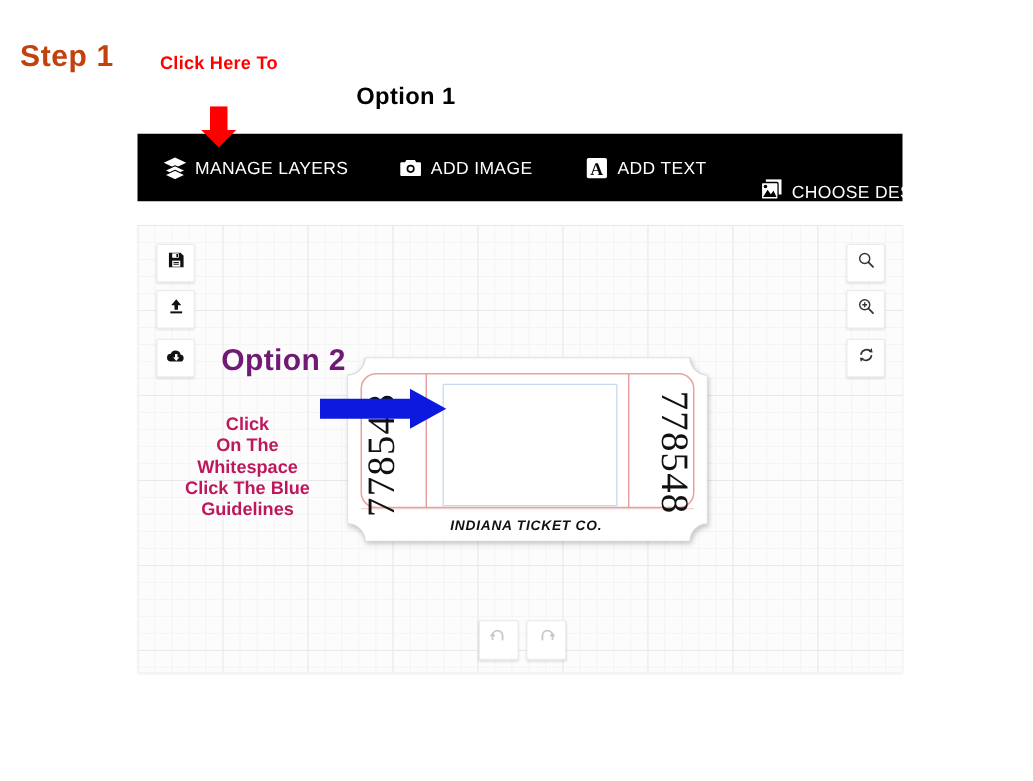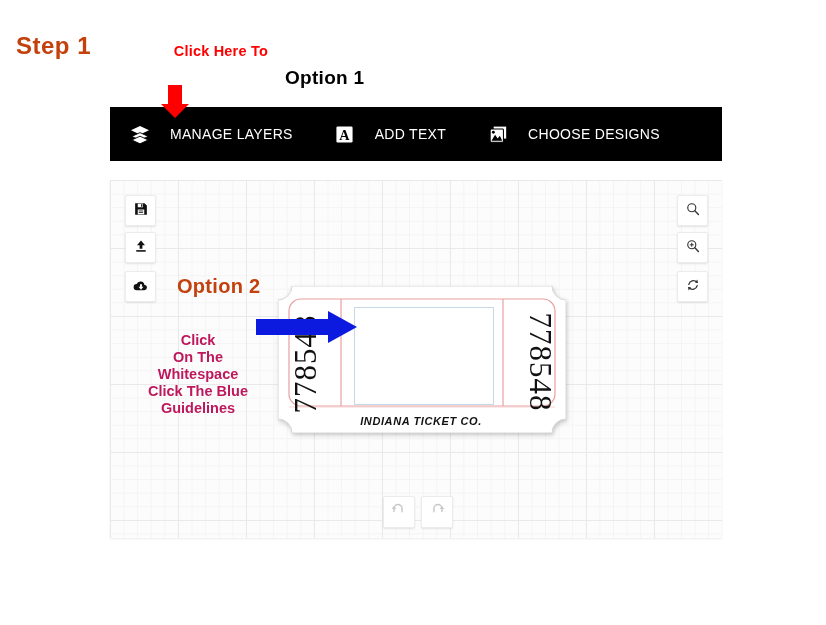--- a/index.html
+++ b/index.html
@@ -23,44 +23,44 @@
     font-size: 24px;
     font-weight: bold;
     color: #c2410c;
     letter-spacing: 0.5px;
   }
   #click-color-note {
     position: absolute;
     left: 128px;
     top: 42px;
     width: 140px;
-    text-align: right;
+    text-align: left;
     font-size: 14.5px;
     font-weight: bold;
     color: #ff0000;
     line-height: 18px;
     letter-spacing: 0.2px;
   }
   #option1-label {
     position: absolute;
     left: 257px;
     top: 67px;
     font-size: 19px;
     font-weight: bold;
     color: #000000;
     letter-spacing: 0.3px;
     margin-left: 28px;
   }
   #option2-label {
     position: absolute;
     left: 177px;
     top: 275px;
-    font-size: 20px;
-    font-weight: bold;
-    color: #c2410c;
+    font-size: 24px;
+    font-weight: bold;
+    color: #701a75;
     letter-spacing: 0.3px;
     z-index: 30;
   }
   #click-white-note {
     position: absolute;
     left: 124px;
     top: 332px;
     width: 148px;
     text-align: center;
     font-size: 14.5px;
@@ -97,32 +97,32 @@
     width: 612px;
     height: 54px;
     background: #000000;
     display: flex;
     align-items: center;
     z-index: 20;
   }
   .tool-item {
     display: flex;
     align-items: center;
-    gap: 20px;
+    gap: 6px;
     color: #ffffff;
     font-size: 14px;
     letter-spacing: 0.3px;
     cursor: pointer;
     height: 100%;
   }
   .tool-item .tool-label { white-space: nowrap; }
   #tool-manage  { margin-left: 20px; }
   #tool-image   { margin-left: 40px; }
   #tool-text    { margin-left: 42px; }
-  #tool-designs { margin-left: 42px; }
+  #tool-designs { margin-left: 42px; align-items: flex-end; }
   .tool-icon {
     width: 20px;
     height: 20px;
     display: inline-flex;
     align-items: center;
     justify-content: center;
     flex: none;
   }
 
   
@@ -258,20 +258,30 @@
     <span class="tool-icon">
       <svg viewBox="0 0 20 20" width="20" height="20">
         <polygon points="10,2 19,6.2 10,10.4 1,6.2" fill="#ffffff"></polygon>
         <polygon points="10,8.6 18.2,12.4 10,16.2 1.8,12.4" fill="#ffffff" stroke="#000000" stroke-width="0.9"></polygon>
         <polygon points="10,12.2 18.2,16 10,19.8 1.8,16" fill="#ffffff" stroke="#000000" stroke-width="0.9"></polygon>
       </svg>
     </span>
     <span class="tool-label">MANAGE LAYERS</span>
   </div>
 
+  <div class="tool-item" id="tool-image">
+    <span class="tool-icon">
+      <svg viewBox="0 0 20 20" width="19" height="19">
+        <path d="M6.4 3.2h7.2l1.1 1.9h3.1a0.9 0.9 0 0 1 0.9 0.9v9.8a0.9 0.9 0 0 1-0.9 0.9H2.2a0.9 0.9 0 0 1-0.9-0.9V6a0.9 0.9 0 0 1 0.9-0.9h3.1z" fill="#ffffff"></path>
+        <circle cx="10" cy="10.6" r="3.4" fill="#000000"></circle>
+        <circle cx="10" cy="10.6" r="2.0" fill="#ffffff"></circle>
+      </svg>
+    </span>
+    <span class="tool-label">ADD IMAGE</span>
+  </div>
 
   <div class="tool-item" id="tool-text">
     <span class="tool-icon">
       <svg viewBox="0 0 20 20" width="19" height="19">
         <rect x="1.5" y="1.5" width="17" height="17" rx="1.5" fill="#ffffff"></rect>
         <text x="10" y="15.4" font-family="Liberation Serif, serif" font-size="15" font-weight="bold" text-anchor="middle" fill="#000000">A</text>
       </svg>
     </span>
     <span class="tool-label">ADD TEXT</span>
   </div>

